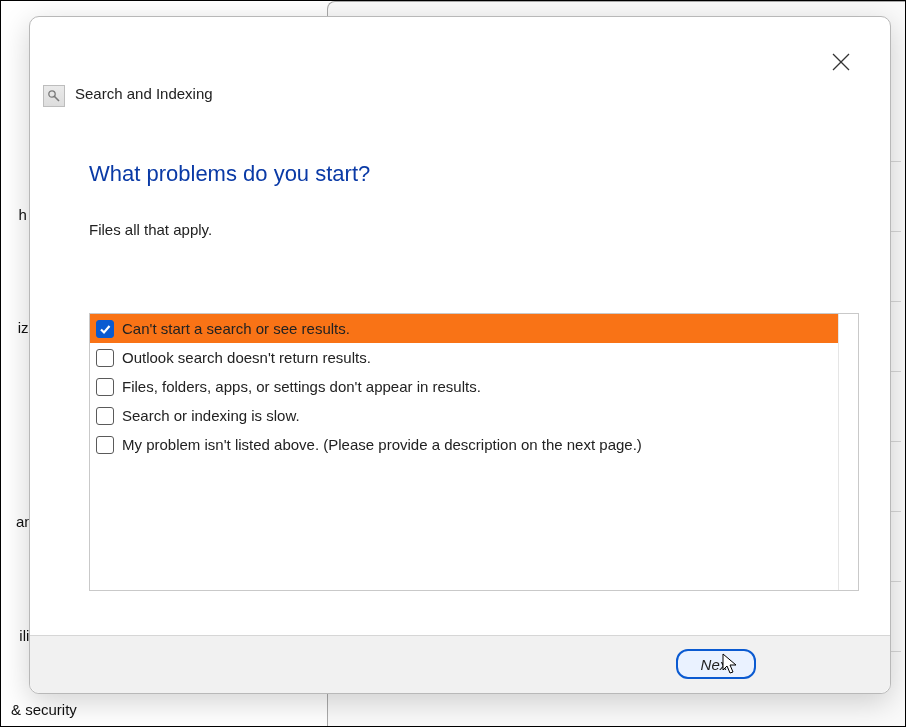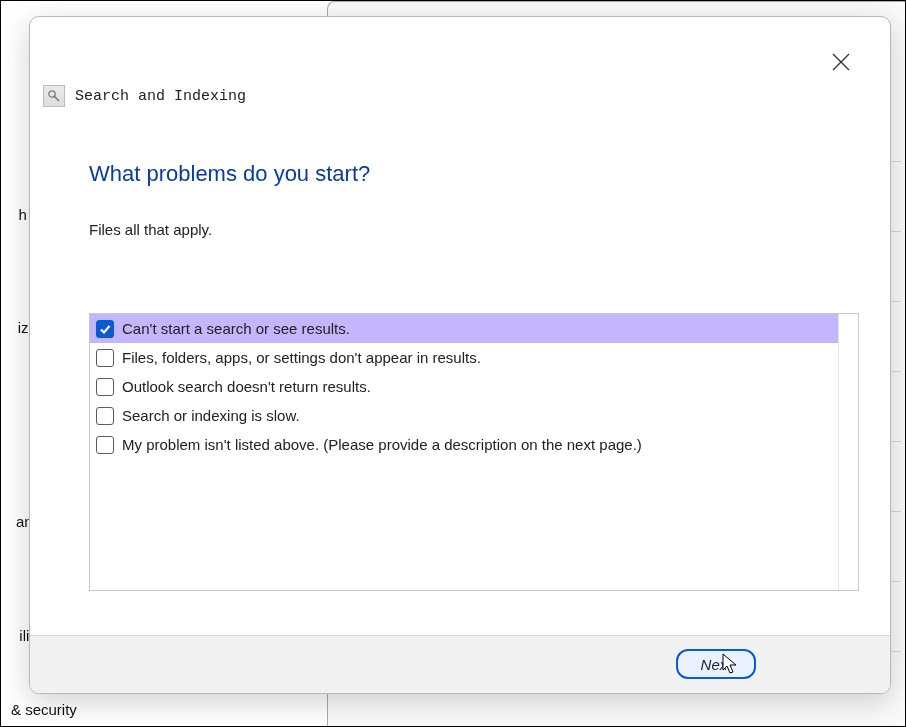--- a/index.html
+++ b/index.html
@@ -12,31 +12,31 @@
     .bg .side-item { position: absolute; left: -10px; width: 50px; font-size: 15px; color: #111; white-space: nowrap; text-align: right; }
     .bg .main { position: absolute; left: 326px; right: 0; top: 0; bottom: 0; border-left: 1px solid #aaa; border-top: 1px solid #aaa; border-radius: 8px 0 0 0; background: linear-gradient(#fafafa, #fafafa); }
     .bg .main .row { position: absolute; left: 0; right: 4px; height: 70px; border-bottom: 1px solid #d6d6d6; }
     .bg .security { position: absolute; left: 0; bottom: 8px; font-size: 15px; color: #111; white-space: nowrap; margin-left: 10px; }
 
     
     .dialog { position: absolute; left: 28px; top: 15px; width: 862px; height: 678px; background: #fff; border: 1px solid #b8b8b8; border-radius: 10px; box-shadow: 0 8px 30px rgba(0,0,0,.18); }
     .close { position: absolute; top: 34px; right: 38px; width: 22px; height: 22px; cursor: pointer; }
     .close svg { width: 22px; height: 22px; stroke: #333; stroke-width: 1.3; }
 
-    .titlebar { position: absolute; left: 13px; top: 68px; display: flex; align-items: center; gap: 10px; font-family: Liberation Mono, monospace; }
+    .titlebar { position: absolute; left: 13px; top: 68px; display: flex; align-items: flex-start; gap: 10px; }
     .tb-icon { width: 22px; height: 22px; border: 1px solid #bdbdbd; background: linear-gradient(#eaeaea,#ddd); display:flex; align-items:center; justify-content:center; }
     .tb-icon svg { width: 14px; height: 14px; }
     .tb-title { font-size: 15px; color: #222; }
 
     .heading { position: absolute; left: 59px; top: 144px; font-size: 22px; color: #0a3aa6; }
     .sub { position: absolute; left: 59px; top: 204px; font-size: 15px; color: #222; }
 
     .listbox { position: absolute; left: 59px; top: 296px; width: 770px; height: 278px; border: 1px solid #c9c9c9; background: #fff; }
     .row { display: flex; align-items: center; height: 29px; padding: 0 6px 0 6px; }
-    .row.selected { background: #c4b5fd; }
+    .row.selected { background: #f97316; }
     .chk { width: 18px; height: 18px; border: 1.5px solid #5a5a5a; border-radius: 3px; margin-right: 8px; display:flex; align-items:center; justify-content:center; flex: 0 0 18px; }
     .chk.checked { background: #0a5ad1; border-color: #0a5ad1; }
     .chk.checked svg { width: 12px; height: 12px; stroke: #fff; stroke-width: 2.2; fill: none; }
     .row-label { font-size: 15px; color: #222; }
     .scroll-reserve { position: absolute; right: 0; top: 0; bottom: 0; width: 20px; background: #fff; border-left: 1px solid #e5e5e5; }
 
     .footer { position: absolute; left: 0; right: 0; bottom: 0; height: 58px; background: #f1f1f1; border-top: 1px solid #d6d6d6; border-bottom-left-radius: 10px; border-bottom-right-radius: 10px; }
     .btn { position: absolute; top: 13px; width: 80px; height: 30px; background: #fdfdfd; border: 1px solid #bfbfbf; border-radius: 12px; font-size: 15px; color: #222; display:flex; align-items:center; justify-content:center; cursor: pointer; font-style: italic; }
     .btn.default { border: 2px solid #0a5ad1; background: #eaf2ff; }
     .btn.next { right: 134px; }
@@ -96,25 +96,25 @@
     <div class="row selected">
       <div class="chk checked">
           <svg viewBox="0 0 12 12">
             <polyline points="2,6.5 5,9.5 10.5,3"></polyline>
           </svg>
         </div>
       <div class="row-label">Can't start a search or see results.</div>
     </div>
     <div class="row">
       <div class="chk"></div>
-      <div class="row-label">Files, folders, apps, or settings don't appear in results.</div>
+      <div class="row-label">Outlook search doesn't return results.</div>
     </div>
     <div class="row">
       <div class="chk"></div>
-      <div class="row-label">Outlook search doesn't return results.</div>
+      <div class="row-label">Files, folders, apps, or settings don't appear in results.</div>
     </div>
     <div class="row">
       <div class="chk"></div>
       <div class="row-label">Search or indexing is slow.</div>
     </div>
     <div class="row">
       <div class="chk"></div>
       <div class="row-label">My problem isn't listed above. (Please provide a description on the next page.)</div>
     </div>
   </div>

